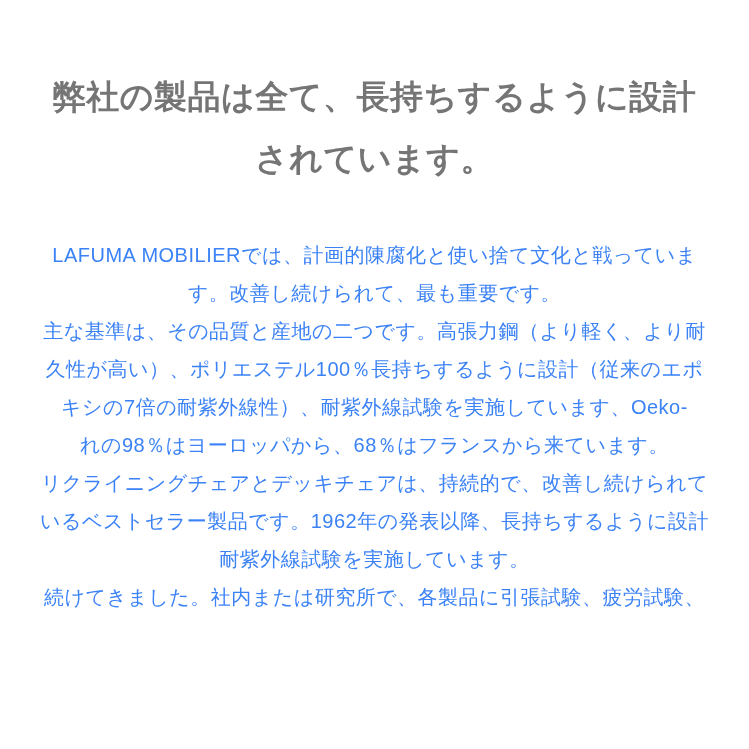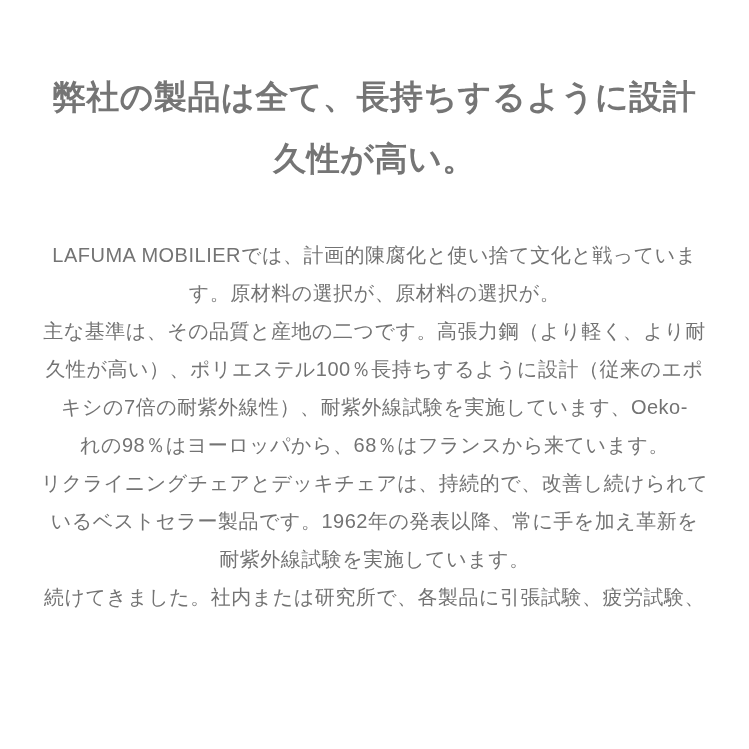--- a/index.html
+++ b/index.html
@@ -25,44 +25,44 @@
   .heading .hline {
     display: block;
     white-space: nowrap;
   }
   .body-text {
     margin-top: 46px;
     text-align: center;
     font-size: 20px;
     font-weight: 300;
     line-height: 38px;
-    color: #737373;
+    color: #3b82f6;
     letter-spacing: 0.5px;
   }
   .body-text .bline {
     display: block;
     white-space: nowrap;
   }
 </style>
 </head>
 <body>
 
 <div class="page">
 
   <h1 class="heading">
     <span class="hline">弊社の製品は全て、長持ちするように設計</span>
-    <span class="hline">久性が高い。</span>
+    <span class="hline">されています。</span>
   </h1>
 
   <div class="body-text">
     <span class="bline">LAFUMA MOBILIERでは、計画的陳腐化と使い捨て文化と戦っていま</span>
-    <span class="bline">す。原材料の選択が、原材料の選択が。</span>
+    <span class="bline">す。改善し続けられて、最も重要です。</span>
     <span class="bline">主な基準は、その品質と産地の二つです。高張力鋼（より軽く、より耐</span>
     <span class="bline">久性が高い）、ポリエステル100％長持ちするように設計（従来のエポ</span>
     <span class="bline">キシの7倍の耐紫外線性）、耐紫外線試験を実施しています、Oeko-</span>
     <span class="bline">れの98％はヨーロッパから、68％はフランスから来ています。</span>
     <span class="bline">リクライニングチェアとデッキチェアは、持続的で、改善し続けられて</span>
-    <span class="bline">いるベストセラー製品です。1962年の発表以降、常に手を加え革新を</span>
+    <span class="bline">いるベストセラー製品です。1962年の発表以降、長持ちするように設計</span>
     <span class="bline">耐紫外線試験を実施しています。</span>
     <span class="bline">続けてきました。社内または研究所で、各製品に引張試験、疲労試験、</span>
   </div>
 
 </div>
 
 </body></html>

